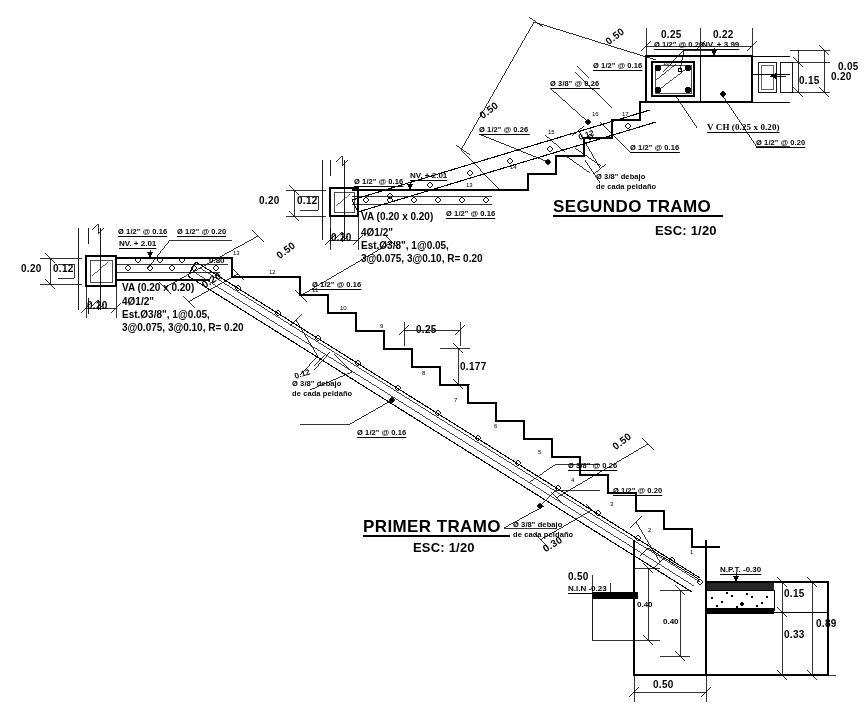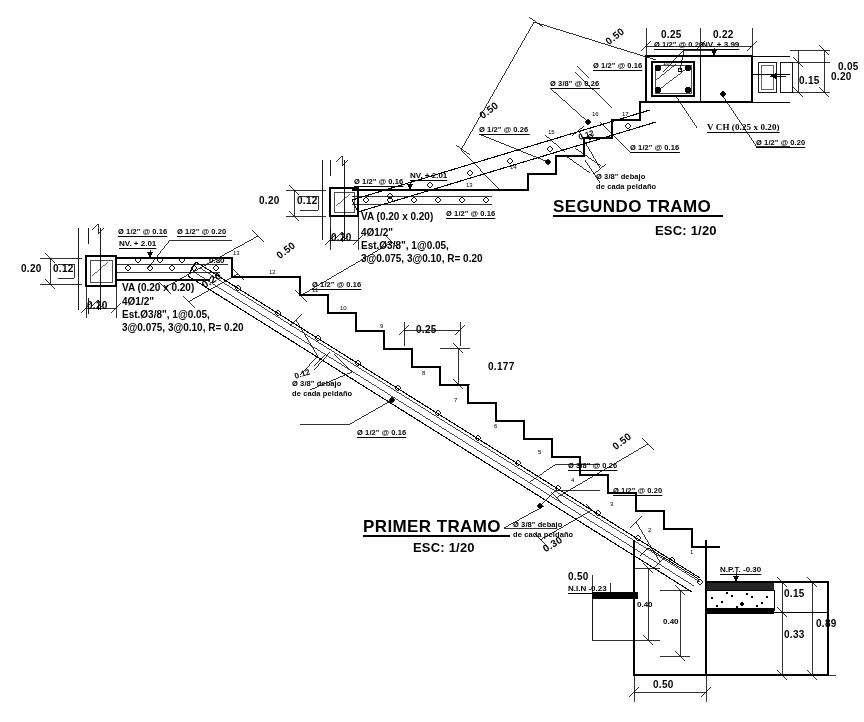--- a/index.html
+++ b/index.html
@@ -507,21 +507,21 @@
 <div class="lbl dim" style="left:297px;top:196px;">0.12</div>
 <div class="lbl dim" style="left:331px;top:233px;">0.20</div>
 
 <div class="lbl dim" style="left:21px;top:264px;">0.20</div>
 <div class="lbl dim" style="left:53px;top:264px;">0.12</div>
 <div class="lbl dim" style="left:87px;top:301px;">0.20</div>
 
 <div class="lbl dim-sm" style="left:176px;top:257px;margin-left:33px;">0.80</div>
 
 <div class="lbl dim" style="left:416px;top:325px;">0.25</div>
-<div class="lbl dim" style="left:488px;top:362px;">0.177</div>
+<div class="lbl dim" style="left:460px;top:362px;">0.177</div>
 
 <div class="lbl dim" style="left:568px;top:572px;">0.50</div>
 <div class="lbl dim-sm" style="left:637px;top:601px;">0.40</div>
 <div class="lbl dim-sm" style="left:663px;top:618px;">0.40</div>
 <div class="lbl dim" style="left:784px;top:589px;">0.15</div>
 <div class="lbl dim" style="left:784px;top:630px;">0.33</div>
 <div class="lbl dim" style="left:816px;top:619px;">0.89</div>
 <div class="lbl dim" style="left:653px;top:680px;">0.50</div>
 
 <div class="lbl stepnum" style="left:663px;top:60px;">18</div>

